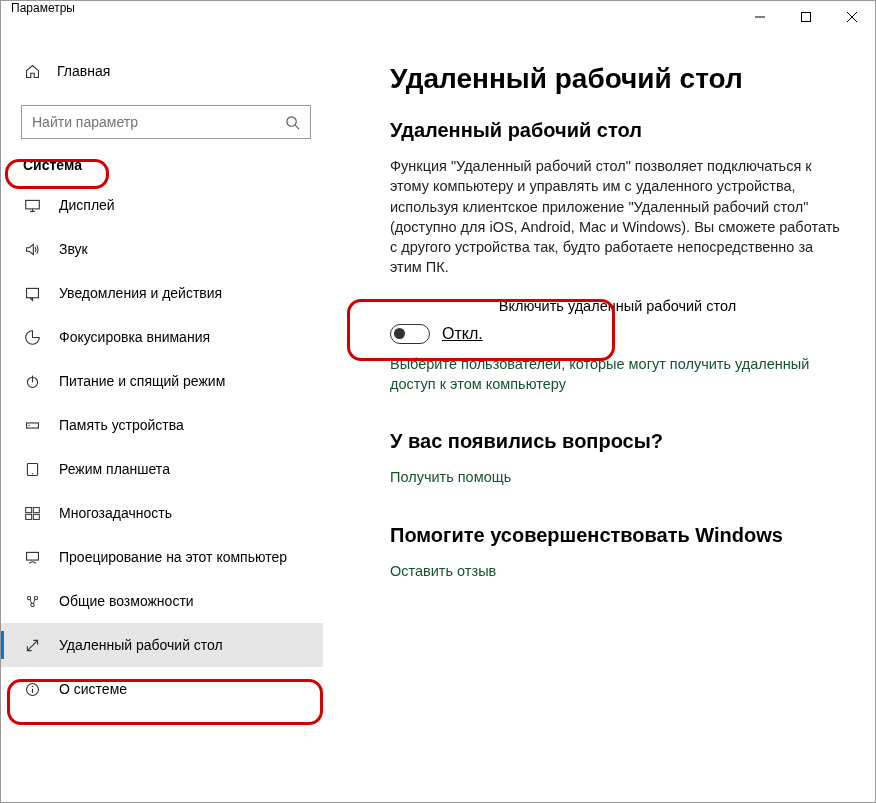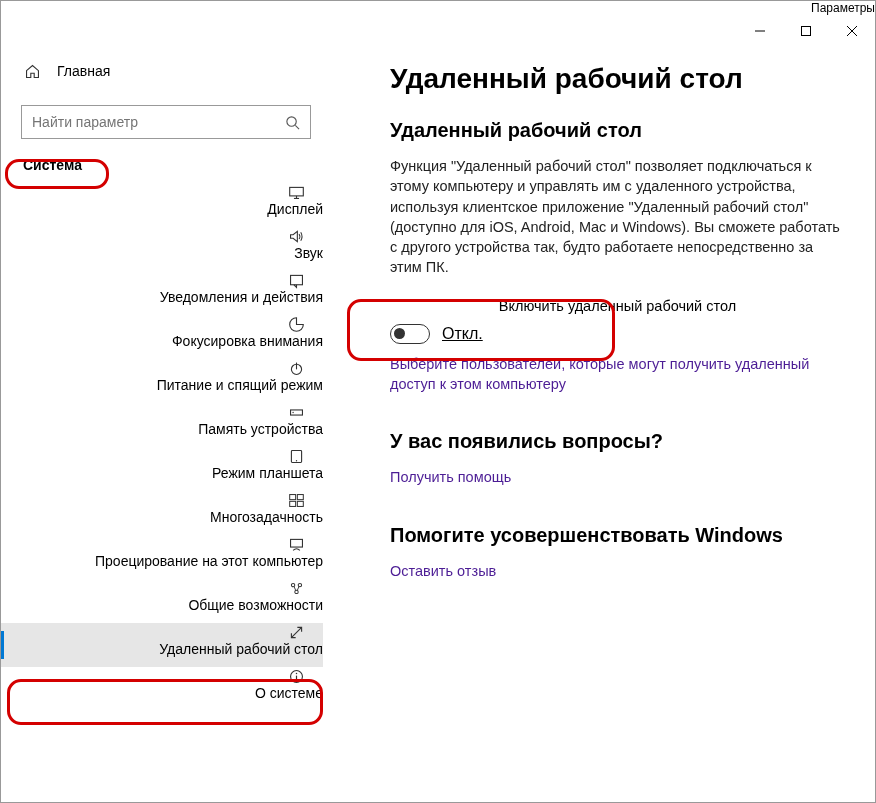--- a/index.html
+++ b/index.html
@@ -10,26 +10,25 @@
     background: #fff;
     width: 876px;
     height: 803px;
     overflow: hidden;
     position: relative;
     border: 1px solid #999;
   }
   
   .titlebar {
     display: flex;
-    align-items: flex-end;
+    align-items: flex-start;
     justify-content: space-between;
     height: 32px;
     padding-left: 10px;
     font-size: 12px;
-    flex-direction: column;
   }
   .titlebar-controls {
     display: flex;
   }
   .titlebar-btn {
     width: 46px;
     height: 32px;
     display: flex;
     align-items: center;
     justify-content: center;
@@ -82,26 +81,25 @@
     background: transparent;
   }
   .search-icon { color: #555; font-size: 14px; }
   .section-header {
     margin: 18px 0 10px 22px;
     font-size: 14px;
     font-weight: 600;
   }
   .nav-item {
     display: flex;
-    align-items: flex-end;
+    align-items: center;
     height: 44px;
     padding-left: 22px;
     cursor: default;
     position: relative;
-    flex-direction: column;
   }
   .nav-item.selected {
     background: #e6e6e6;
   }
   .nav-item.selected::before {
     content: "";
     position: absolute;
     left: 0; top: 8px; bottom: 8px;
     width: 3px;
     background: #0078d4;
@@ -158,21 +156,21 @@
     position: absolute;
     width: 11px;
     height: 11px;
     background: #333;
     border-radius: 50%;
     top: 3px;
     left: 3px;
   }
   .toggle-state { font-size: 16px; text-decoration: underline; }
   .link {
-    color: #4c1d95;
+    color: #14532d;
     font-size: 14.5px;
     cursor: default;
     line-height: 1.4;
     max-width: 470px;
   }
   
   .highlight-box {
     position: absolute;
     border: 3px solid #d40000;
     border-radius: 14px;

